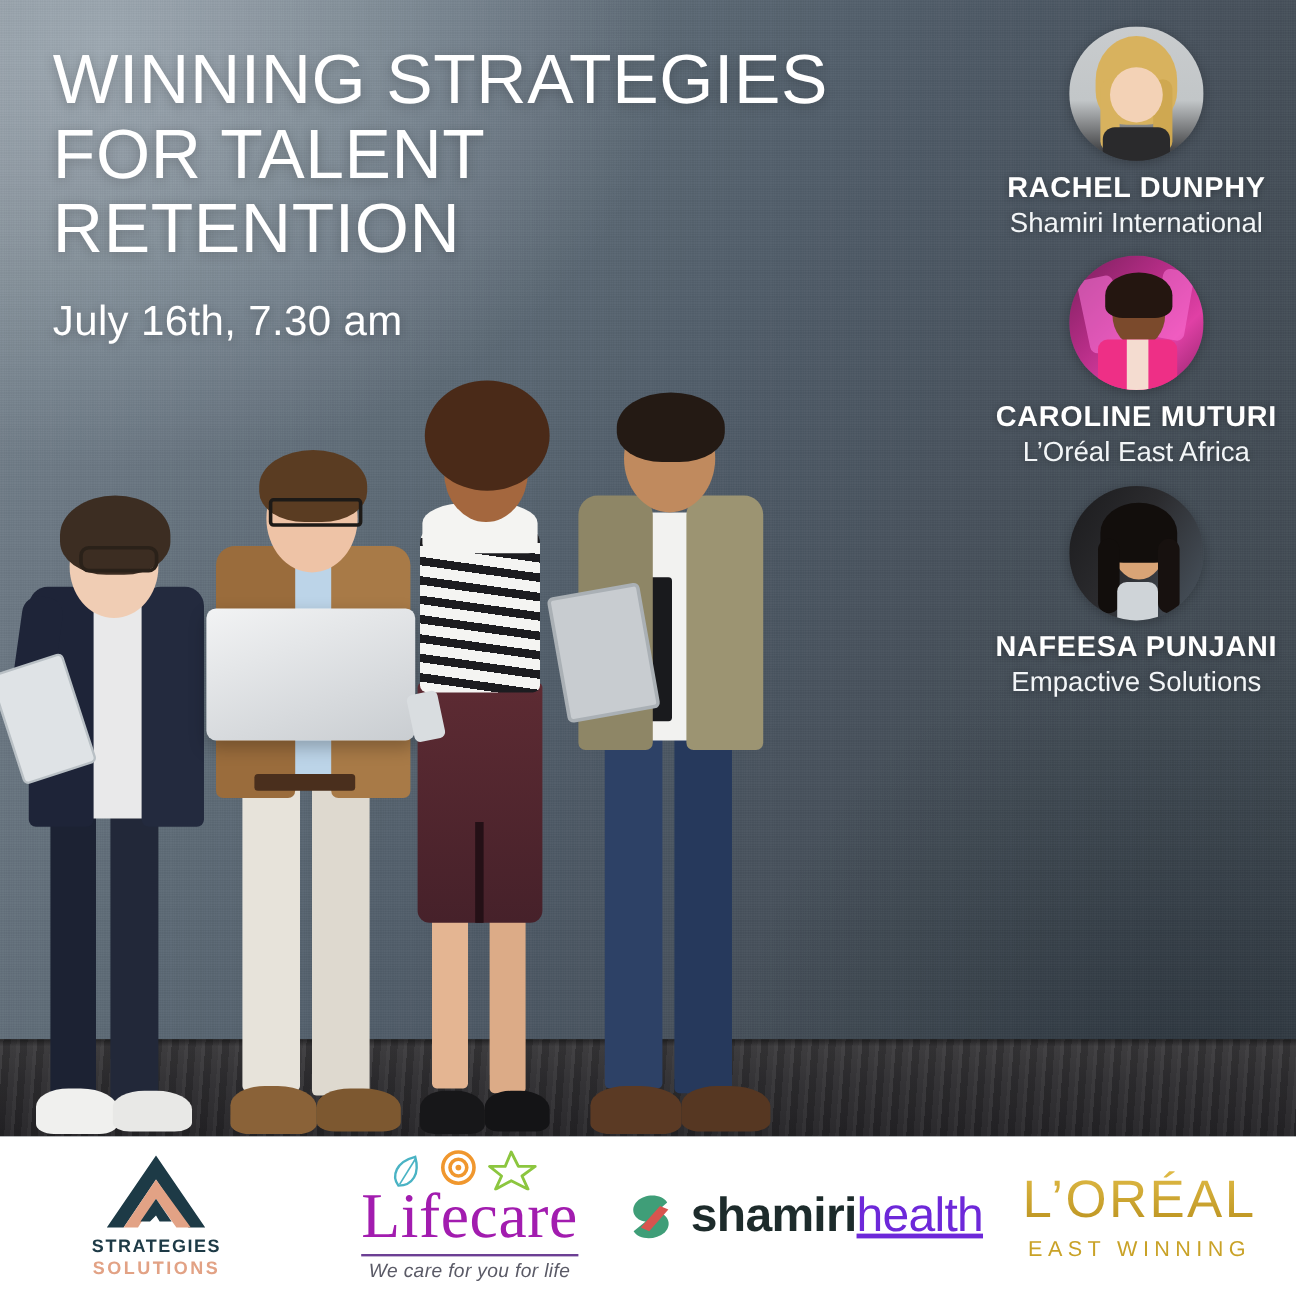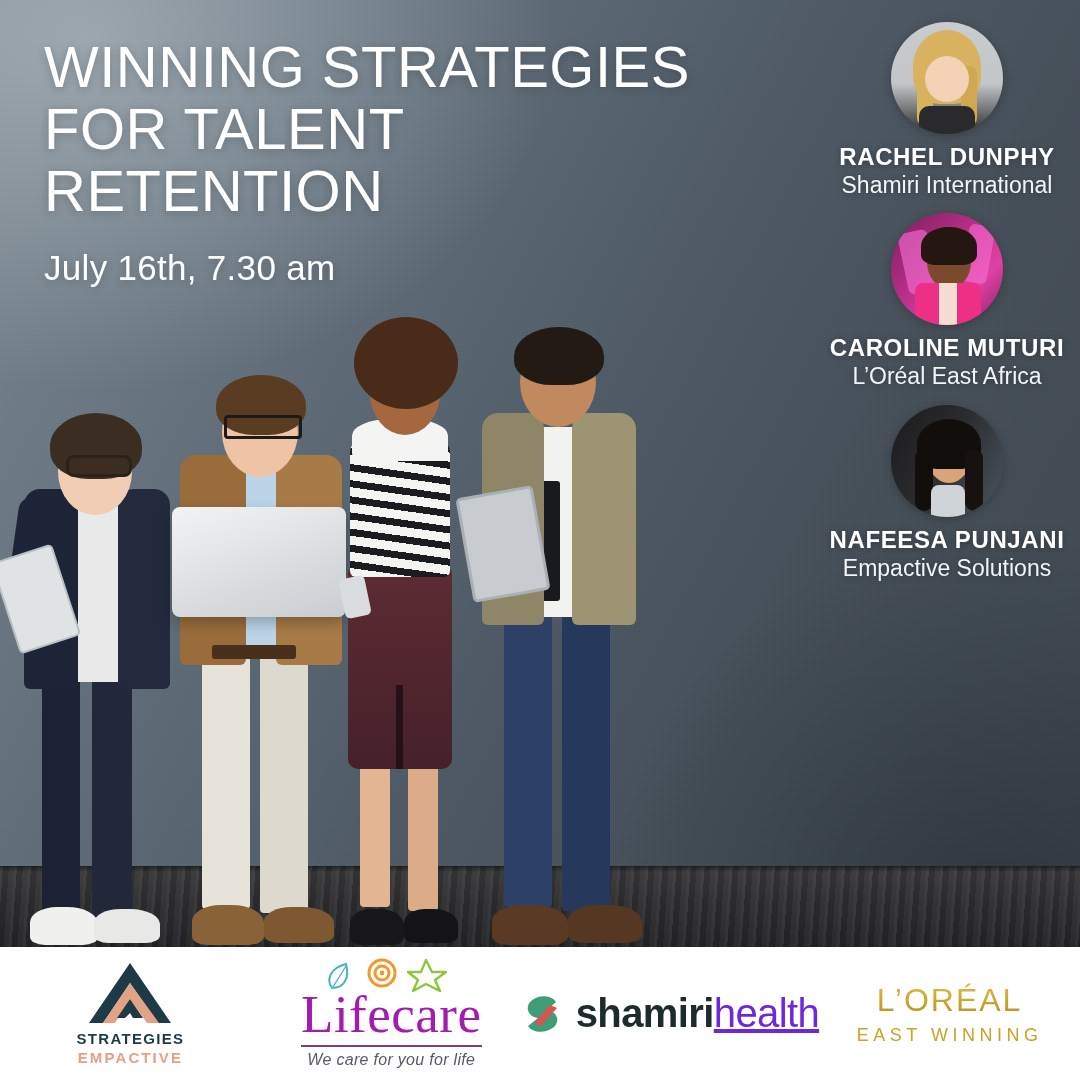--- a/index.html
+++ b/index.html
@@ -107,21 +107,21 @@
   
   .shamiri{display:flex;align-items:center;gap:12px;}
   .sh-mark{width:42px;height:42px;position:relative;}
   .sh-word{font-size:40px;letter-spacing:-.6px;color:#1d2b2b;}
   .sh-word b{font-weight:700;}
   .sh-word span{font-weight:300;color:#6d28d9;text-decoration:underline;}
 
   
   .loreal{display:flex;flex-direction:column;align-items:center;}
   .lo-word{
-    font-size:32px;letter-spacing:2px;color:#c9a227;font-weight:400;
+    font-size:44px;letter-spacing:2px;color:#c9a227;font-weight:400;
     background:linear-gradient(180deg,#e0bb46,#b88f1c);
     -webkit-background-clip:text;background-clip:text;color:transparent;
   }
   .lo-sub{font-size:18px;letter-spacing:4.5px;color:#c9a227;margin-top:6px;}
 </style>
 </head>
 <body>
 
 <div class="poster">
 
@@ -253,21 +253,21 @@
     <div class="logo-cell">
       <div class="empactive">
         <div class="emp-mark">
           <svg viewBox="0 0 86 64" width="86" height="64">
             <path d="M43 2 L84 62 L70 62 L43 22 L16 62 L2 62 Z" fill="#1d3a46"></path>
             <path d="M43 22 L72 62 L60 62 L43 38 L28 62 L16 62 Z" fill="#e2a285"></path>
             <path d="M43 38 L56 57 L46 57 L43 52 L38 57 L30 57 Z" fill="#1d3a46"></path>
           </svg>
         </div>
         <div class="emp-name">STRATEGIES</div>
-        <div class="emp-sub">EMPACTIVE</div>
+        <div class="emp-sub">SOLUTIONS</div>
       </div>
     </div>
 
     <div class="logo-cell">
       <div class="lifecare">
         <div class="lc-icons">
           <svg viewBox="0 0 150 34" width="150" height="34">
             <g>
               <path d="M16 30 C10 22 14 10 30 6 C34 20 28 30 16 30 Z" fill="none" stroke="#4ab3c4" stroke-width="2"></path>
               <path d="M17 29 L30 8" stroke="#4ab3c4" stroke-width="1.4"></path>

